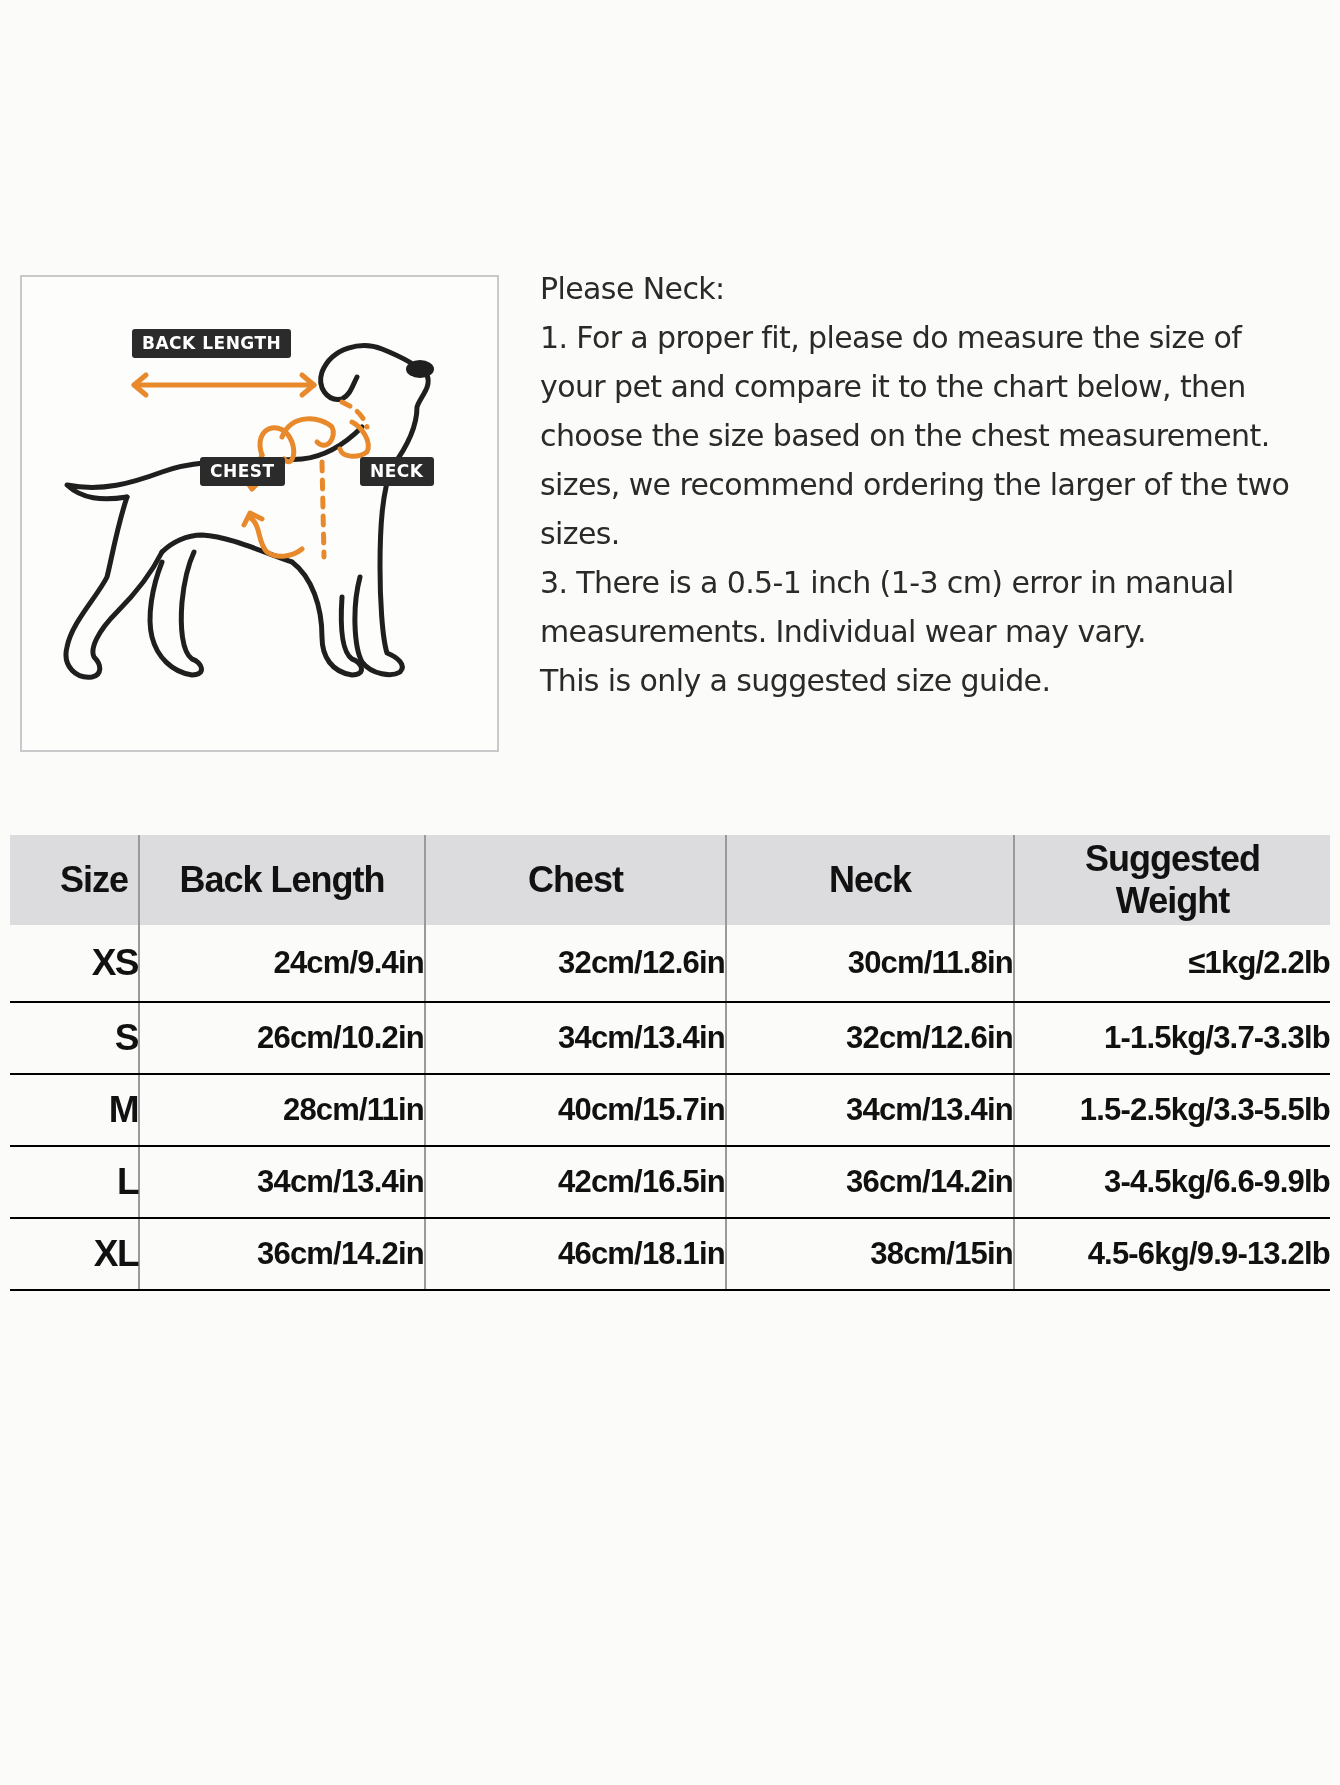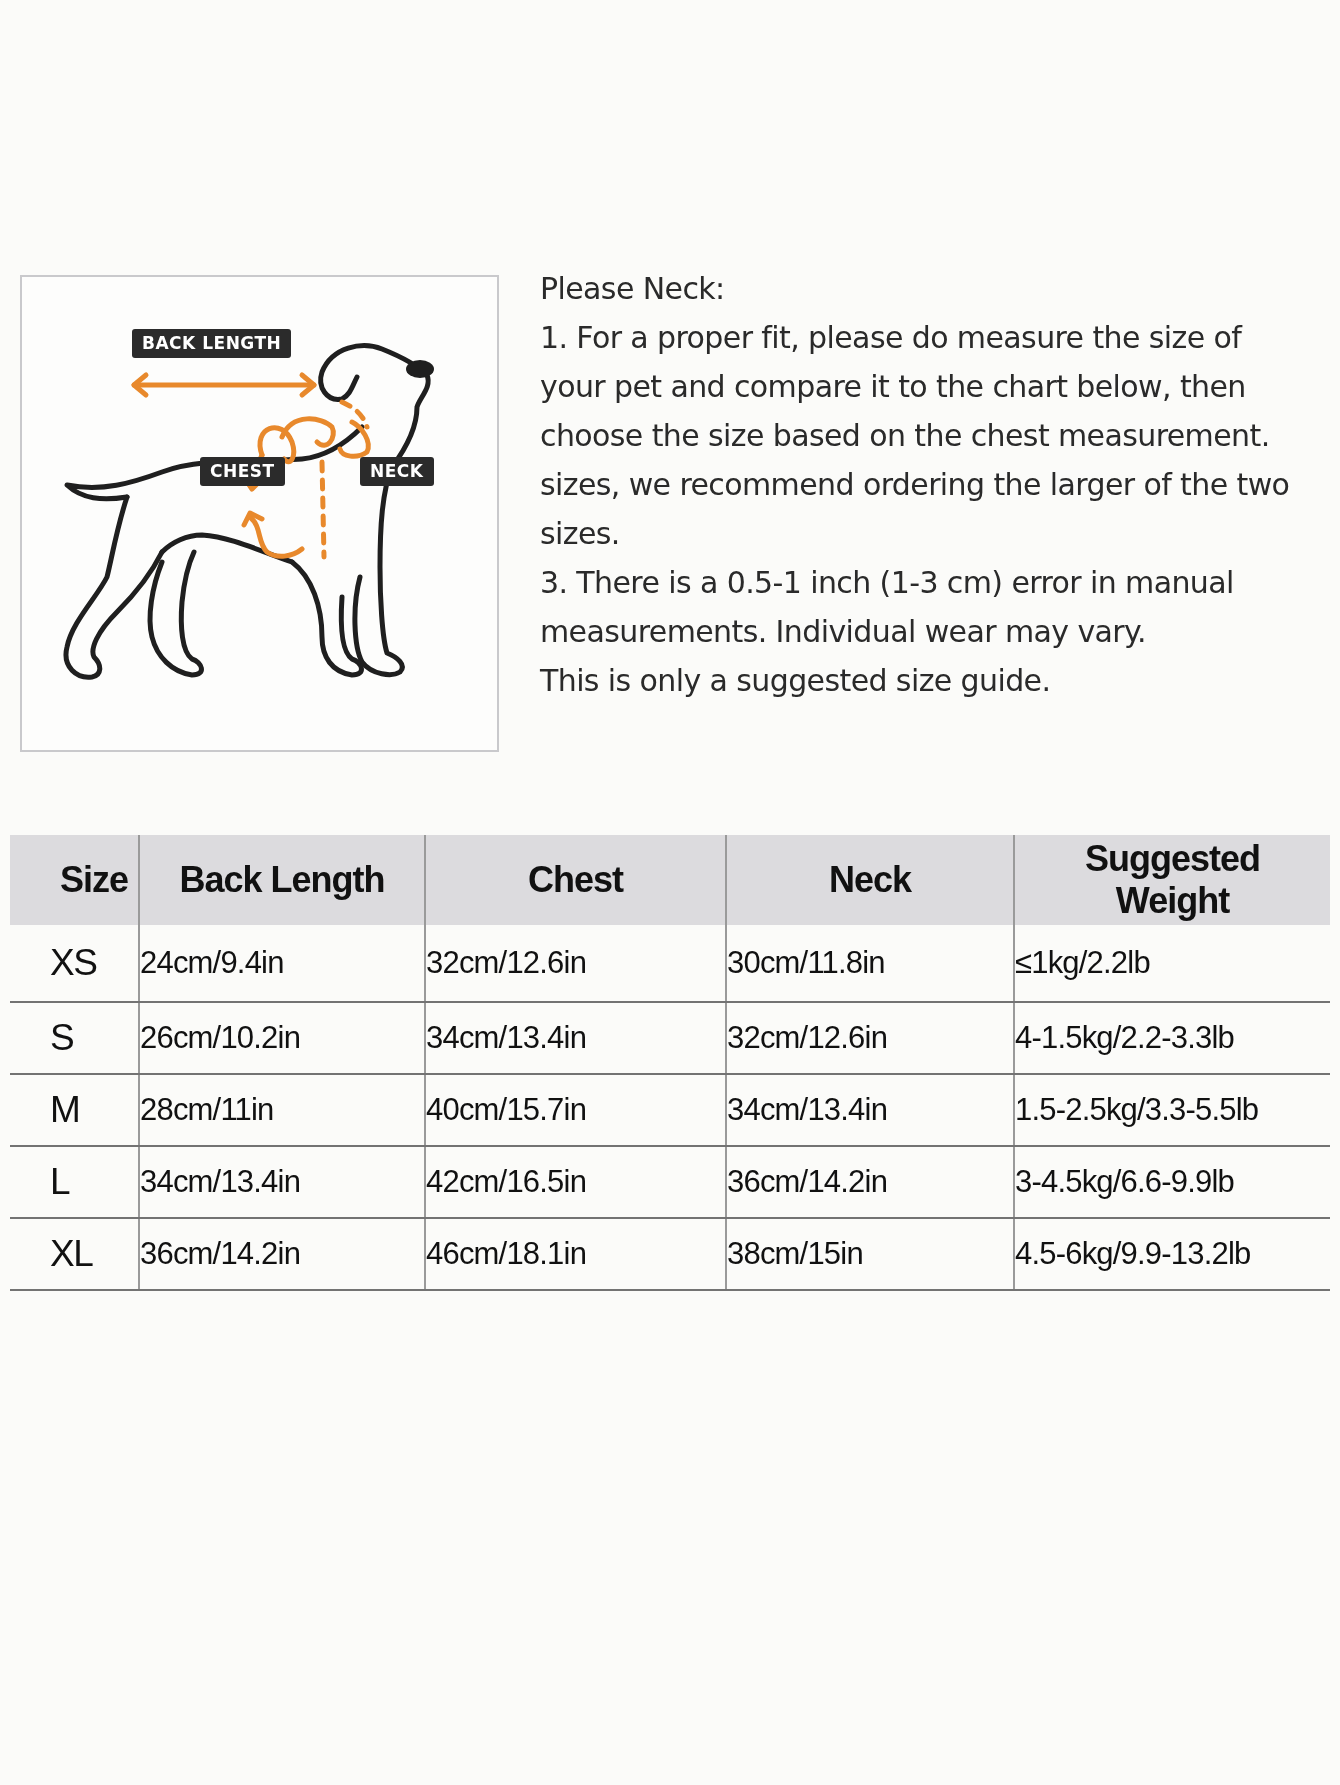--- a/index.html
+++ b/index.html
@@ -28,22 +28,22 @@
     position: absolute; left: 10px; top: 835px; width: 1320px;
     border-collapse: collapse; table-layout: fixed;
   }
   .size-table th {
     background: #dcdbde; height: 90px; font-size: 36px; font-weight: bold;
     letter-spacing: -1px; line-height: 42px; padding: 0; text-align: center;
     border-left: 2px solid #9a9a9a;
   }
   .size-table th:first-child, .size-table td:first-child { border-left: none; padding-left: 40px; }
   .size-table td {
-    height: 70px; border-bottom: 2px solid #737373; border-left: 2px solid #9a9a9a;
-    text-align: left; font-size: 31px; font-weight: normal; letter-spacing: -0.8px; padding: 0;
+    height: 70px; border-bottom: 2px solid #000000; border-left: 2px solid #9a9a9a;
+    text-align: right; font-size: 31px; font-weight: bold; letter-spacing: -0.8px; padding: 0;
   }
   .size-table td.size-cell { font-size: 37px; letter-spacing: -1.5px; }
   .size-table tr.first-row td { height: 76px; }
 </style>
 </head>
 <body>
 
 <div class="figure-box">
   <svg width="479" height="477" viewBox="0 0 479 477">
     <g fill="none" stroke="#1f1f1f" stroke-width="5" stroke-linecap="round" stroke-linejoin="round">
@@ -123,21 +123,21 @@
       <td>24cm/9.4in</td>
       <td>32cm/12.6in</td>
       <td>30cm/11.8in</td>
       <td>≤1kg/2.2lb</td>
     </tr>
     <tr>
       <td class="size-cell">S</td>
       <td>26cm/10.2in</td>
       <td>34cm/13.4in</td>
       <td>32cm/12.6in</td>
-      <td>4-1.5kg/2.2-3.3lb</td>
+      <td>1-1.5kg/3.7-3.3lb</td>
     </tr>
     <tr>
       <td class="size-cell">M</td>
       <td>28cm/11in</td>
       <td>40cm/15.7in</td>
       <td>34cm/13.4in</td>
       <td>1.5-2.5kg/3.3-5.5lb</td>
     </tr>
     <tr>
       <td class="size-cell">L</td>

